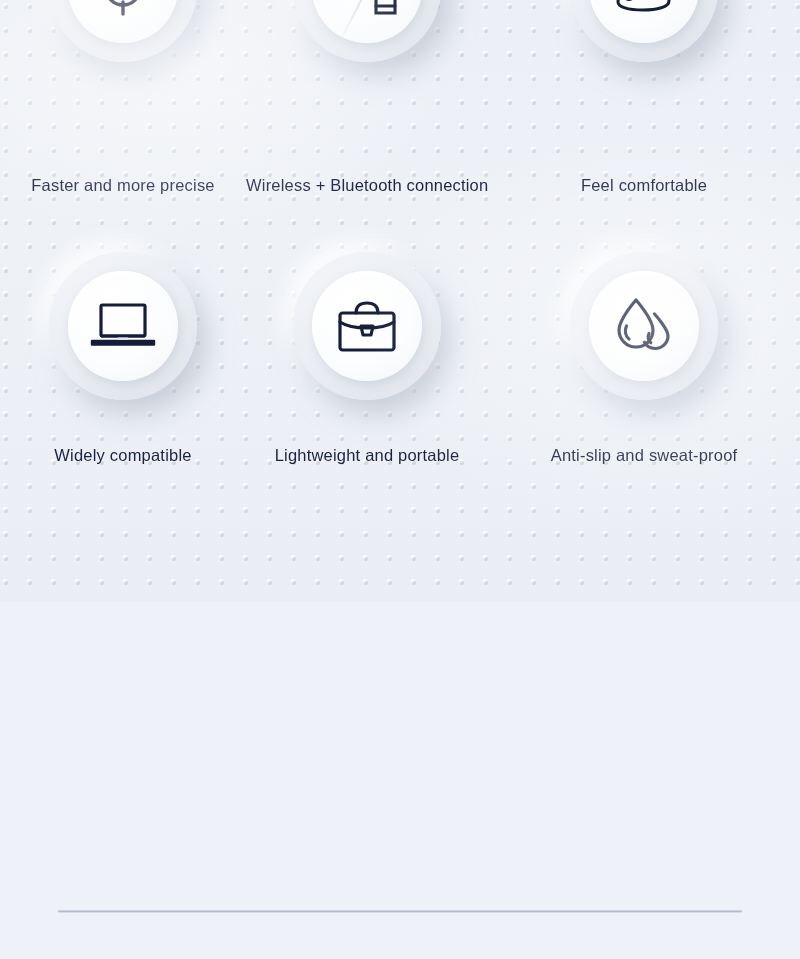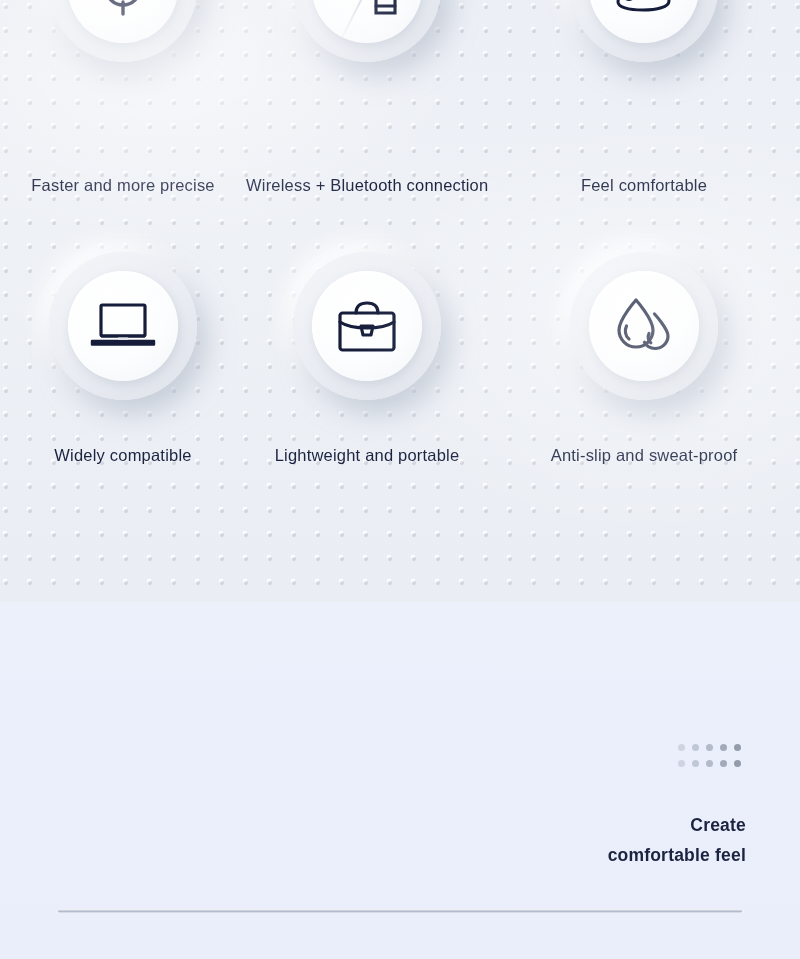--- a/index.html
+++ b/index.html
@@ -229,37 +229,16 @@
               </svg>
             </span>
           </div>
         </div>
         <div class="caption">Anti-slip and sweat-proof</div>
       </div>
 
     </div>
   </section>
 
-  <section class="lower-section">
-
-    <div class="dot-grid">
-      <i style="background: rgb(143, 150, 166); opacity: 0.3;"></i>
-      <i style="background: rgb(143, 150, 166); opacity: 0.45;"></i>
-      <i style="background: rgb(143, 150, 166); opacity: 0.6;"></i>
-      <i style="background: rgb(143, 150, 166); opacity: 0.78;"></i>
-      <i style="background: rgb(143, 150, 166); opacity: 0.95;"></i>
-      <i style="background: rgb(143, 150, 166); opacity: 0.3;"></i>
-      <i style="background: rgb(143, 150, 166); opacity: 0.45;"></i>
-      <i style="background: rgb(143, 150, 166); opacity: 0.6;"></i>
-      <i style="background: rgb(143, 150, 166); opacity: 0.78;"></i>
-      <i style="background: rgb(143, 150, 166); opacity: 0.95;"></i>
-    </div>
-
-    <div class="lower-heading">
-      <span>Create</span>
-      <span>comfortable feel</span>
-    </div>
-
-  </section>
 
   <div class="surface-line"></div>
 
 </div>
 
 </body></html>

